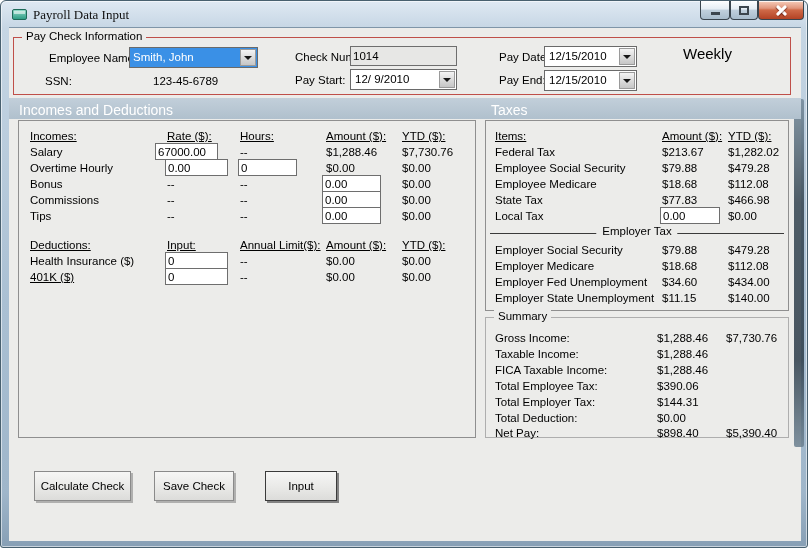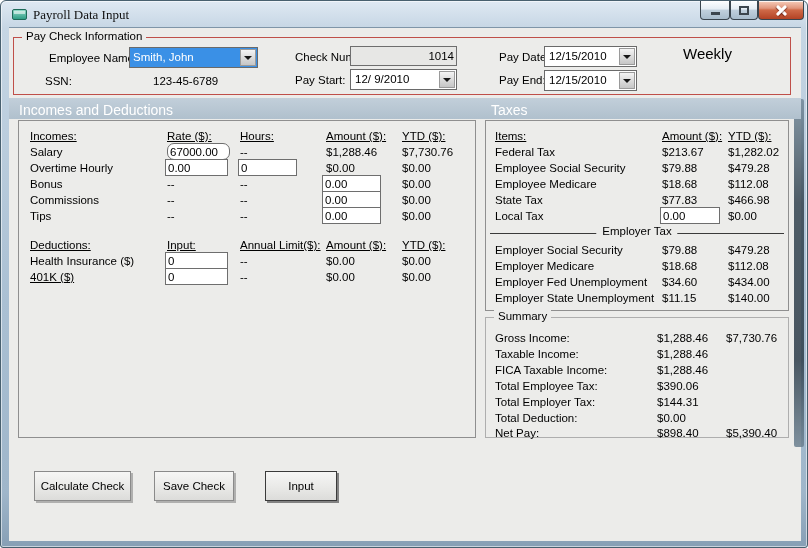--- a/index.html
+++ b/index.html
@@ -111,21 +111,21 @@
   </div>
 
   <span class="t" style="left:24px;top:50px;">Employee Name:</span>
   <div class="combo" style="left:128px;top:46px;width:129px;">
     <span class="combo-text">Smith, John</span>
     <span class="dd-btn">
         <span class="arr"></span>
       </span>
   </div>
   <span class="t" style="left:270px;top:49px;">Check Number:</span>
-  <input class="tb" style="left: 349px; top: 45px; width: 107px; height: 20px; background: rgb(231, 231, 229); text-align: right;" value="1014">
+  <input class="tb" style="left: 349px; top: 45px; width: 107px; height: 20px; background: rgb(231, 231, 229);" value="1014">
   <span class="t" style="left:474px;top:49px;">Pay Date:</span>
   <div class="dp" style="left:543px;top:45px;width:93px;">
     <span class="dp-text">12/15/2010</span>
     <span class="dd-btn">
         <span class="arr"></span>
       </span>
   </div>
   <span class="t b" style="left:658px;top:46px;font-size:15px;">Weekly</span>
 
   <span class="t" style="left:20px;top:73px;">SSN:</span>
@@ -153,21 +153,21 @@
   <div class="panel" id="panel-left">
     <div class="prow" style="top:7px;">
       <span class="c1 u">Incomes:</span>
       <span class="c2 u">Rate ($):</span>
       <span class="c3 u">Hours:</span>
       <span class="c4 u">Amount ($):</span>
       <span class="c5 u">YTD ($):</span>
     </div>
     <div class="prow" style="top:23px;">
       <span class="c1">Salary</span>
-      <input class="tb" style="left: 148px; width: 63px; border-radius: 7px;" value="67000.00">
+      <input class="tb" style="left: 136px; width: 63px;" value="67000.00">
       <span class="c3">--</span>
       <span class="c4">$1,288.46</span>
       <span class="c5">$7,730.76</span>
     </div>
     <div class="prow" style="top:39px;">
       <span class="c1">Overtime Hourly</span>
       <input class="tb" style="left: 146px; width: 63px;" value="0.00">
       <input class="tb" style="left: 219px; width: 59px;" value="0">
       <span class="c4">$0.00</span>
       <span class="c5">$0.00</span>

